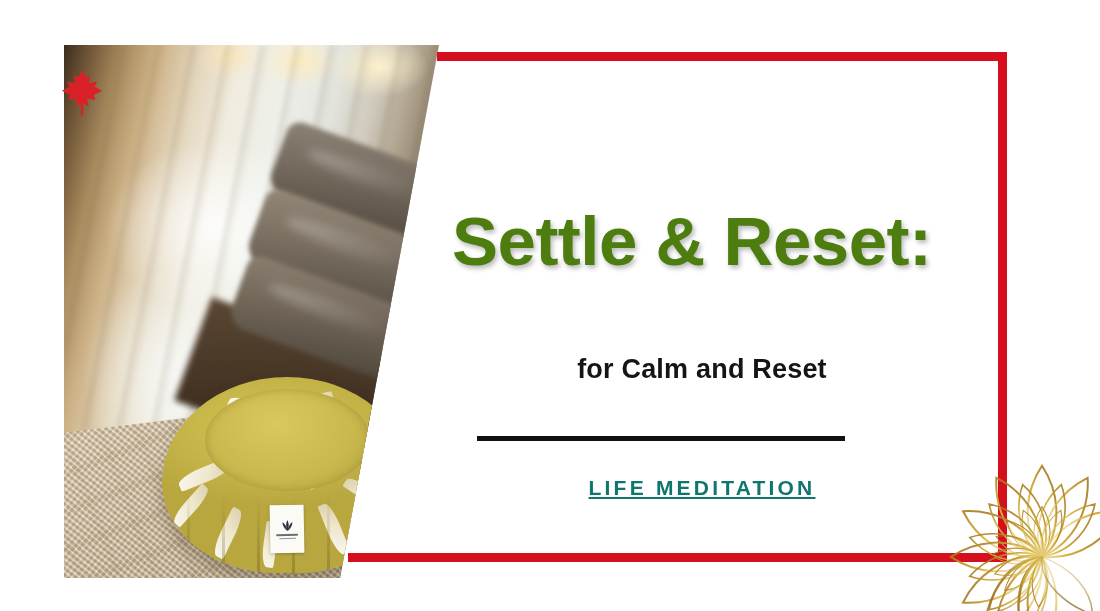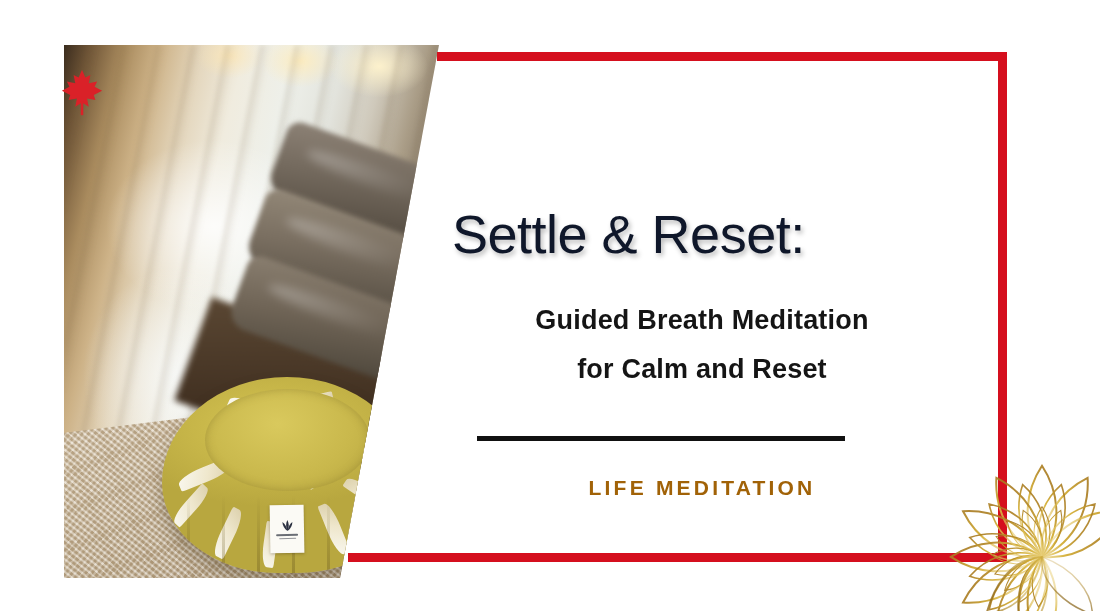--- a/index.html
+++ b/index.html
@@ -182,24 +182,24 @@
     left: 908px; top: 422px;
     width: 192px; height: 190px;
     pointer-events: none;
   }
 
   
   #title {
     position: absolute;
     left: 452px; top: 207px;
     width: 540px;
-    font-size: 54px;
-    font-weight: normal;
+    font-size: 69px;
+    font-weight: bold;
     letter-spacing: -.5px;
-    color: #0f172a;
+    color: #4d7c0f;
     line-height: 1;
     text-shadow: 2px 3px 5px rgba(0,0,0,.28);
     white-space: nowrap;
   }
   .subtitle {
     position: absolute;
     left: 437px;
     width: 530px;
     text-align: center;
     font-size: 27px;
@@ -219,22 +219,23 @@
   }
 
   #eyebrow {
     position: absolute;
     left: 437px; top: 476px;
     width: 530px;
     text-align: center;
     font-size: 21px;
     font-weight: bold;
     letter-spacing: 3.2px;
-    color: #a16207;
+    color: #0f766e;
     white-space: nowrap;
+    text-decoration: underline;
   }
 </style>
 </head>
 <body>
 
 <div id="canvas">
 
   <div id="photo-panel">
     <div id="photo-inner"></div>
     <div id="photo-planks"></div>
@@ -371,18 +372,17 @@
       <g transform="rotate(-120)">
         <use href="#petal-md"></use>
       </g>
       <g transform="rotate(-185) scale(.95)">
         <use href="#petal-sm"></use>
       </g>
     </g>
   </svg>
 
   <div id="title">Settle &amp; Reset:</div>
-  <div class="subtitle" id="subtitle-1">Guided Breath Meditation</div>
   <div class="subtitle" id="subtitle-2">for Calm and Reset</div>
   <div id="divider"></div>
   <div id="eyebrow">LIFE MEDITATION</div>
 
 </div>
 
 </body></html>

